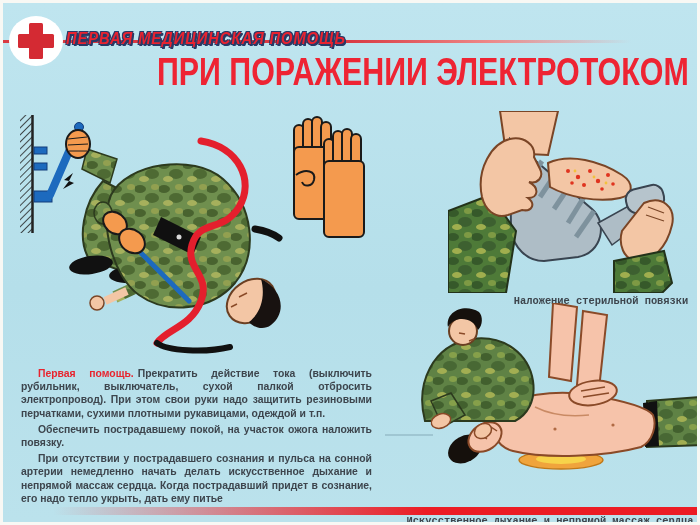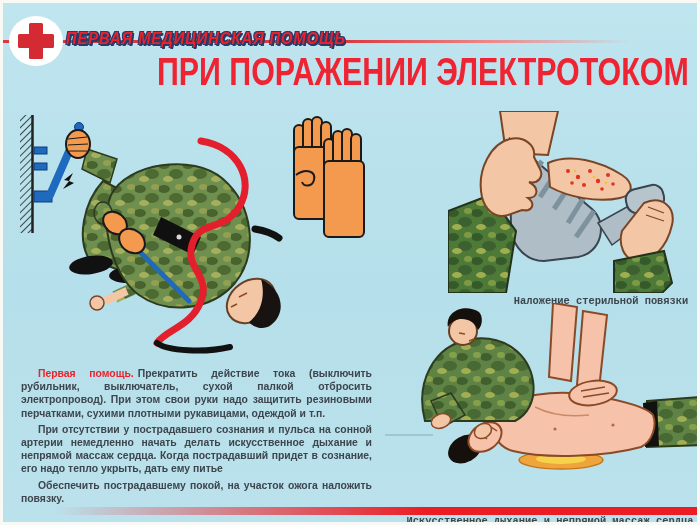--- a/index.html
+++ b/index.html
@@ -245,18 +245,18 @@
       <polygon points="198,8 222,12 214,86 192,82" fill="#f6c3aa" stroke="#8a4a28" stroke-width="2"></polygon>
       <ellipse cx="208" cy="90" rx="24" ry="12" fill="#f6c3aa" stroke="#8a4a28" stroke-width="2" transform="rotate(-8 208 90)"></ellipse>
       <line x1="196" y1="88" x2="220" y2="84" stroke="#8a4a28" stroke-width="1.3"></line>
       <line x1="198" y1="94" x2="224" y2="90" stroke="#8a4a28" stroke-width="1.3"></line>
     </g>
   </svg>
   <div class="abs caption cap-cpr">Искусственное дыхание и непрямой массаж сердца</div>
 
   <div class="abs instructions">
     <p><span class="lead">Первая помощь.</span><span>Прекратить действие тока (выключить рубильник, выключатель, сухой палкой отбросить электропровод). При этом свои руки надо защитить резиновыми перчатками, сухими плотными рукавицами, одеждой и т.п.</span></p>
+    <p>Обеспечить пострадавшему покой, на участок ожога наложить повязку.</p>
     <p>При отсутствии у пострадавшего сознания и пульса на сонной артерии немедленно начать делать искусственное дыхание и непрямой массаж сердца. Когда пострадавший придет в сознание, его надо тепло укрыть, дать ему питье</p>
-    <p>Обеспечить пострадавшему покой, на участок ожога наложить повязку.</p>
   </div>
 
   <div class="abs bottom-bar"></div>
 </div>
 
 </body></html>

